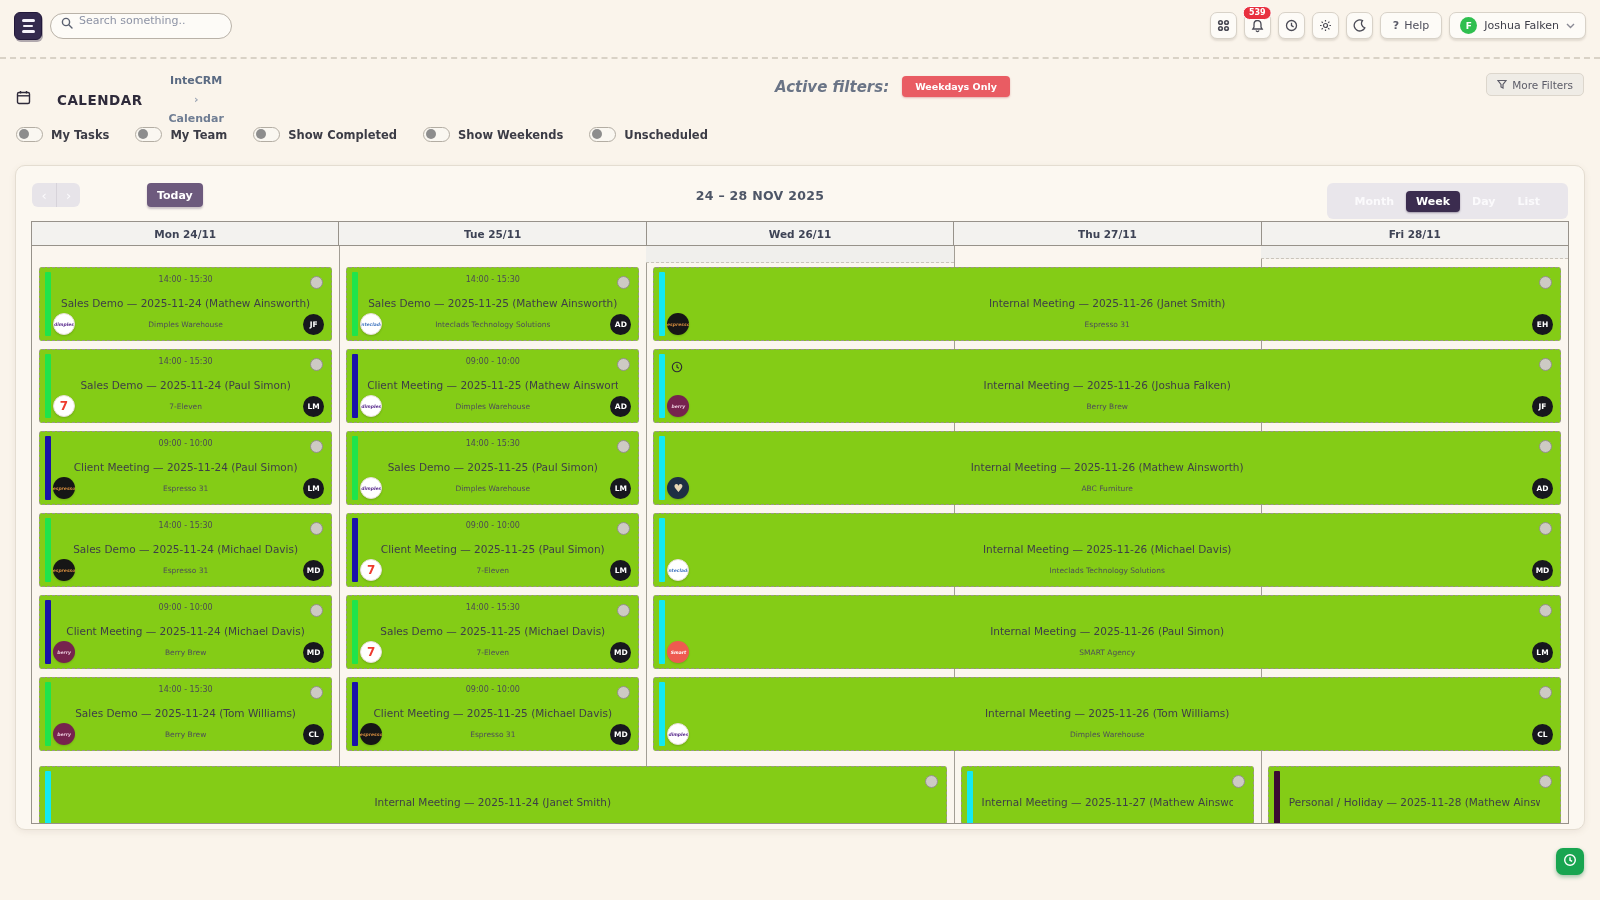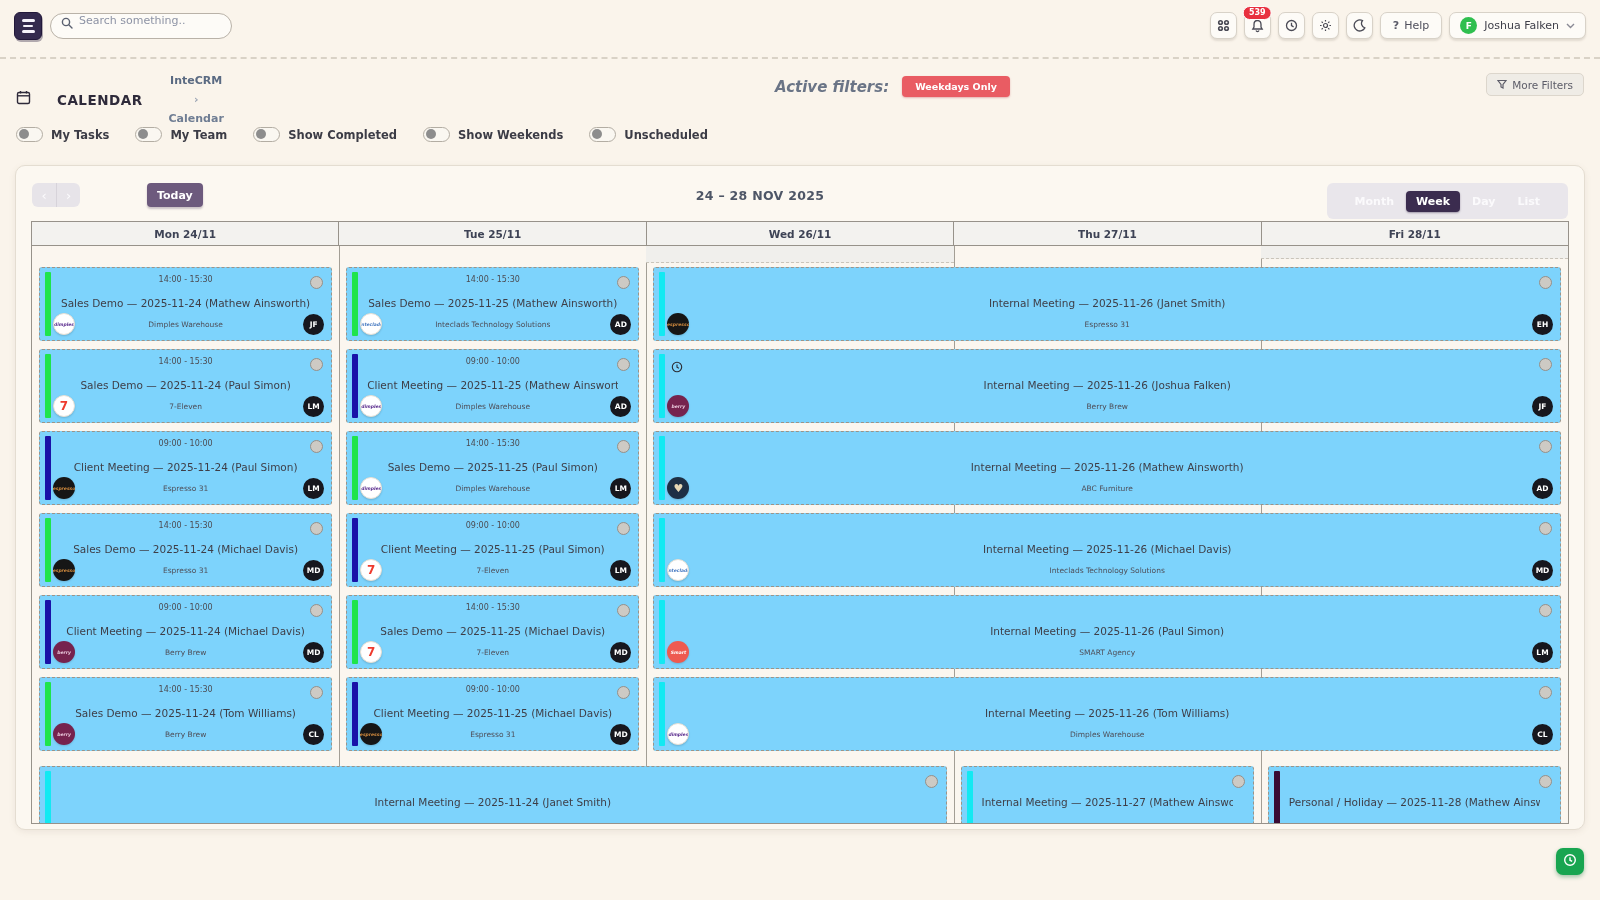--- a/index.html
+++ b/index.html
@@ -126,21 +126,21 @@
   }
   .dayhead .cell + .cell { border-left:1px solid #97928a; }
   .cal-body {
     position:relative; height:578px; overflow:hidden;
     border:1px solid #97928a; border-top:none; background:#FBF6EF;
   }
   .vline { position:absolute; top:0; bottom:0; width:1px; background:#a39e95; }
   .gstrip { position:absolute; background:#f0efec; border-bottom:1px dashed #c9c4ba; }
   
   .event-card {
-    position:absolute; height:74px; background:#7dd3fc;
+    position:absolute; height:74px; background:#84cc16;
     border:1px dashed #9a948a; border-radius:3px; cursor:pointer;
   }
   .ev-bar { position:absolute; left:5px; top:4px; bottom:4px; width:6px; border-radius:1px; }
   .ev-time {
     position:absolute; top:7px; left:0; right:0; text-align:center;
     font-size:8px; color:#4c4c52;
   }
   .ev-check {
     position:absolute; top:8px; right:8px; width:13px; height:13px; border-radius:50%;
     background:#CDCAC4; border:1px solid #94908a;

